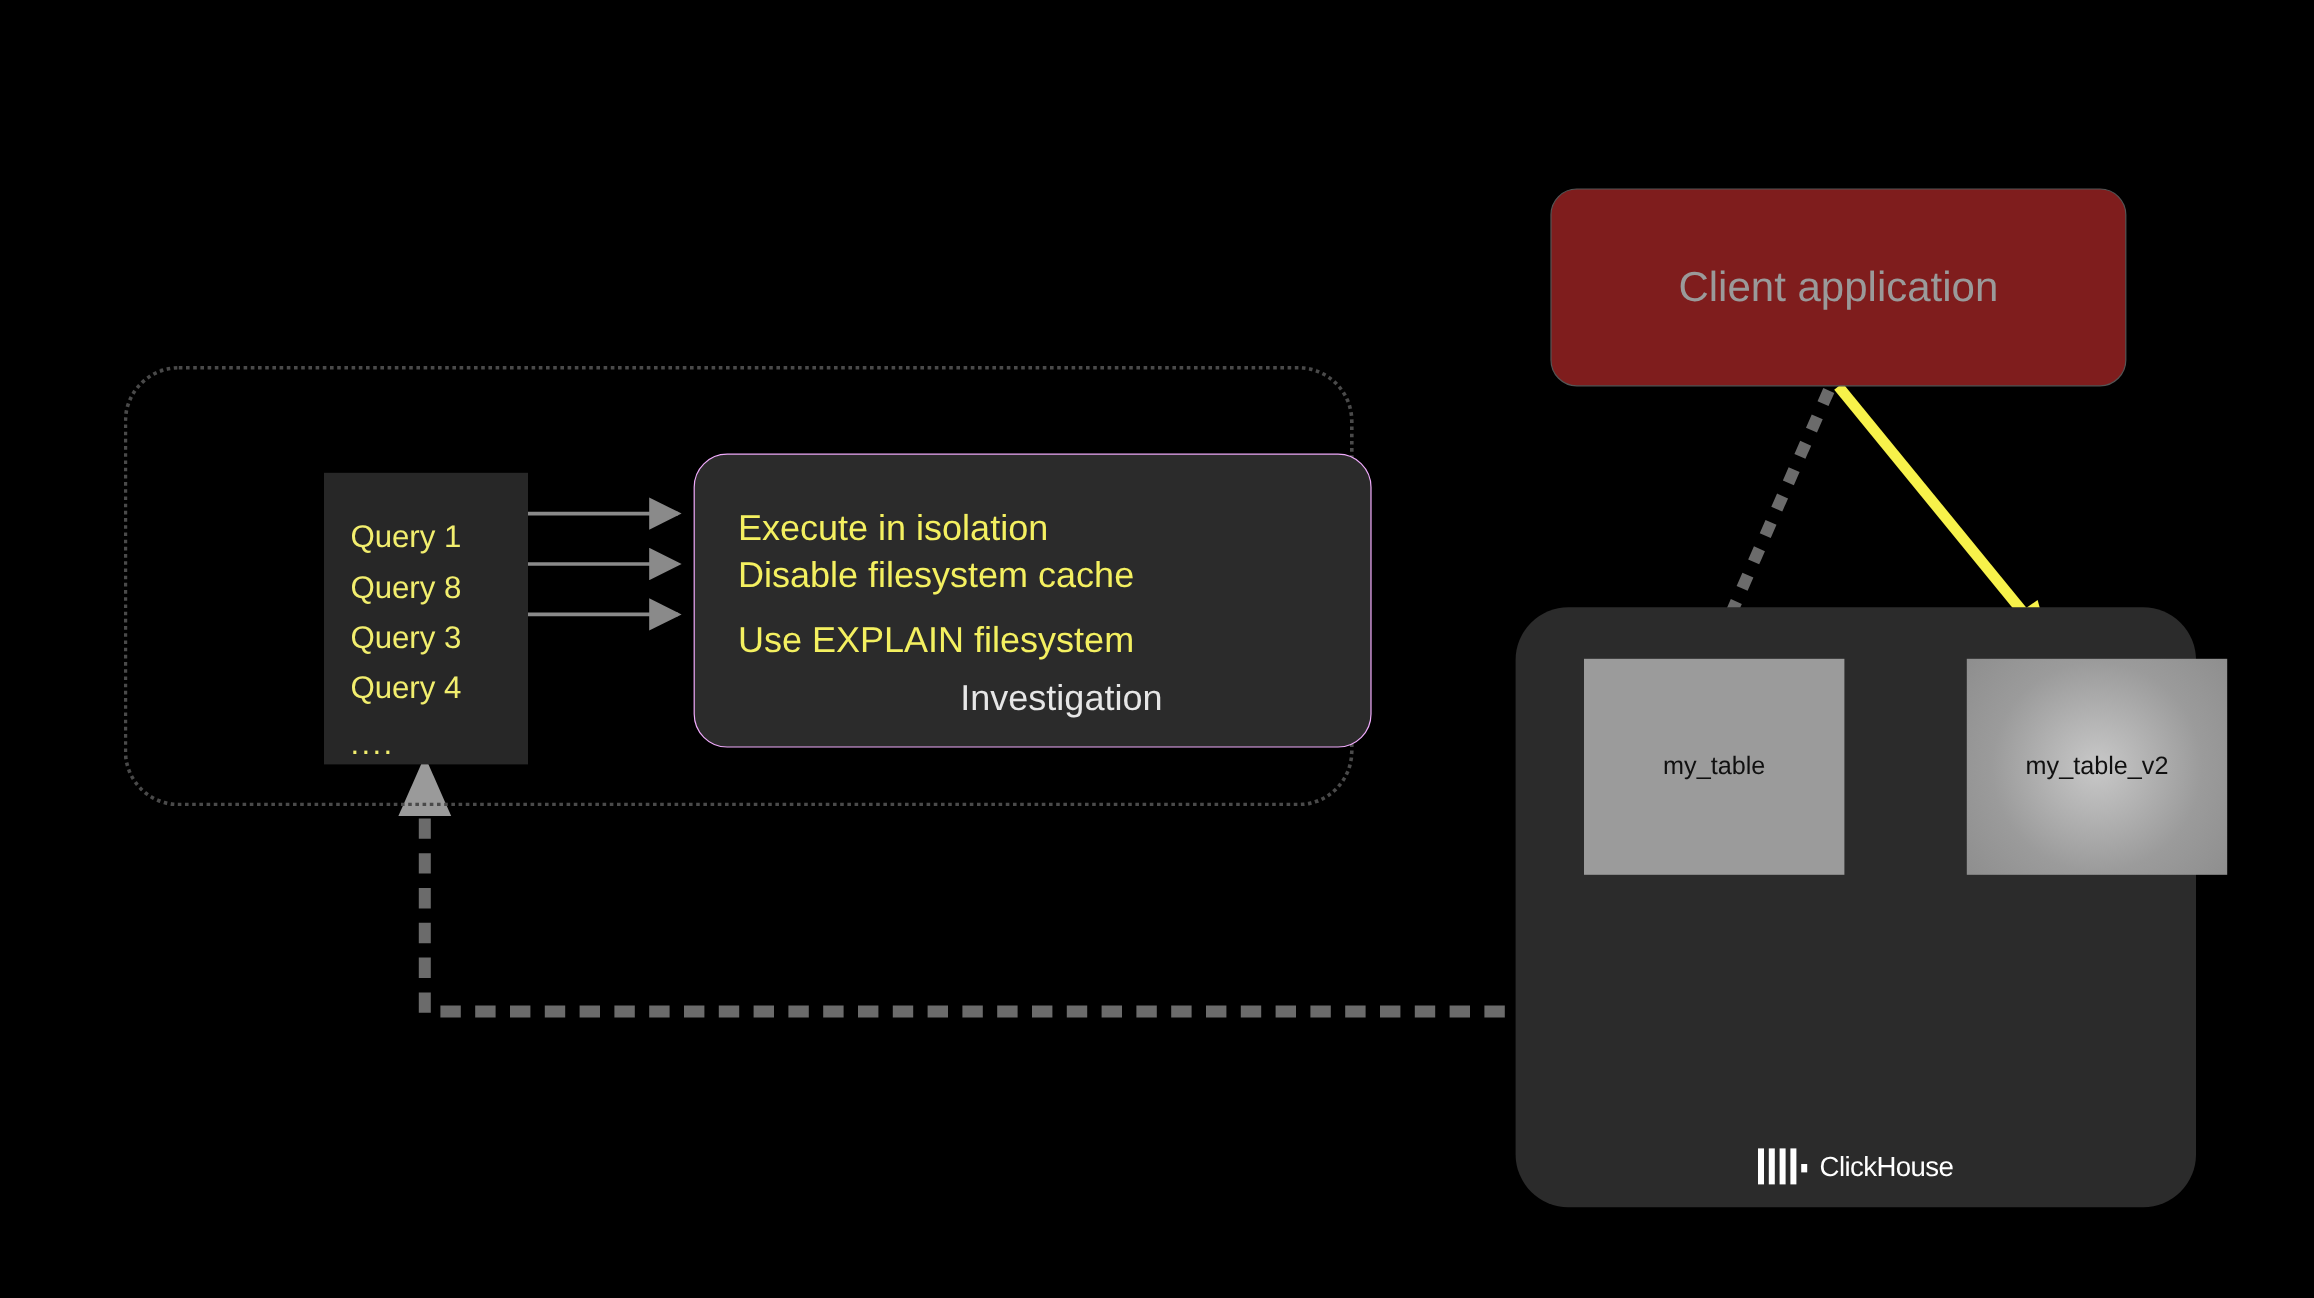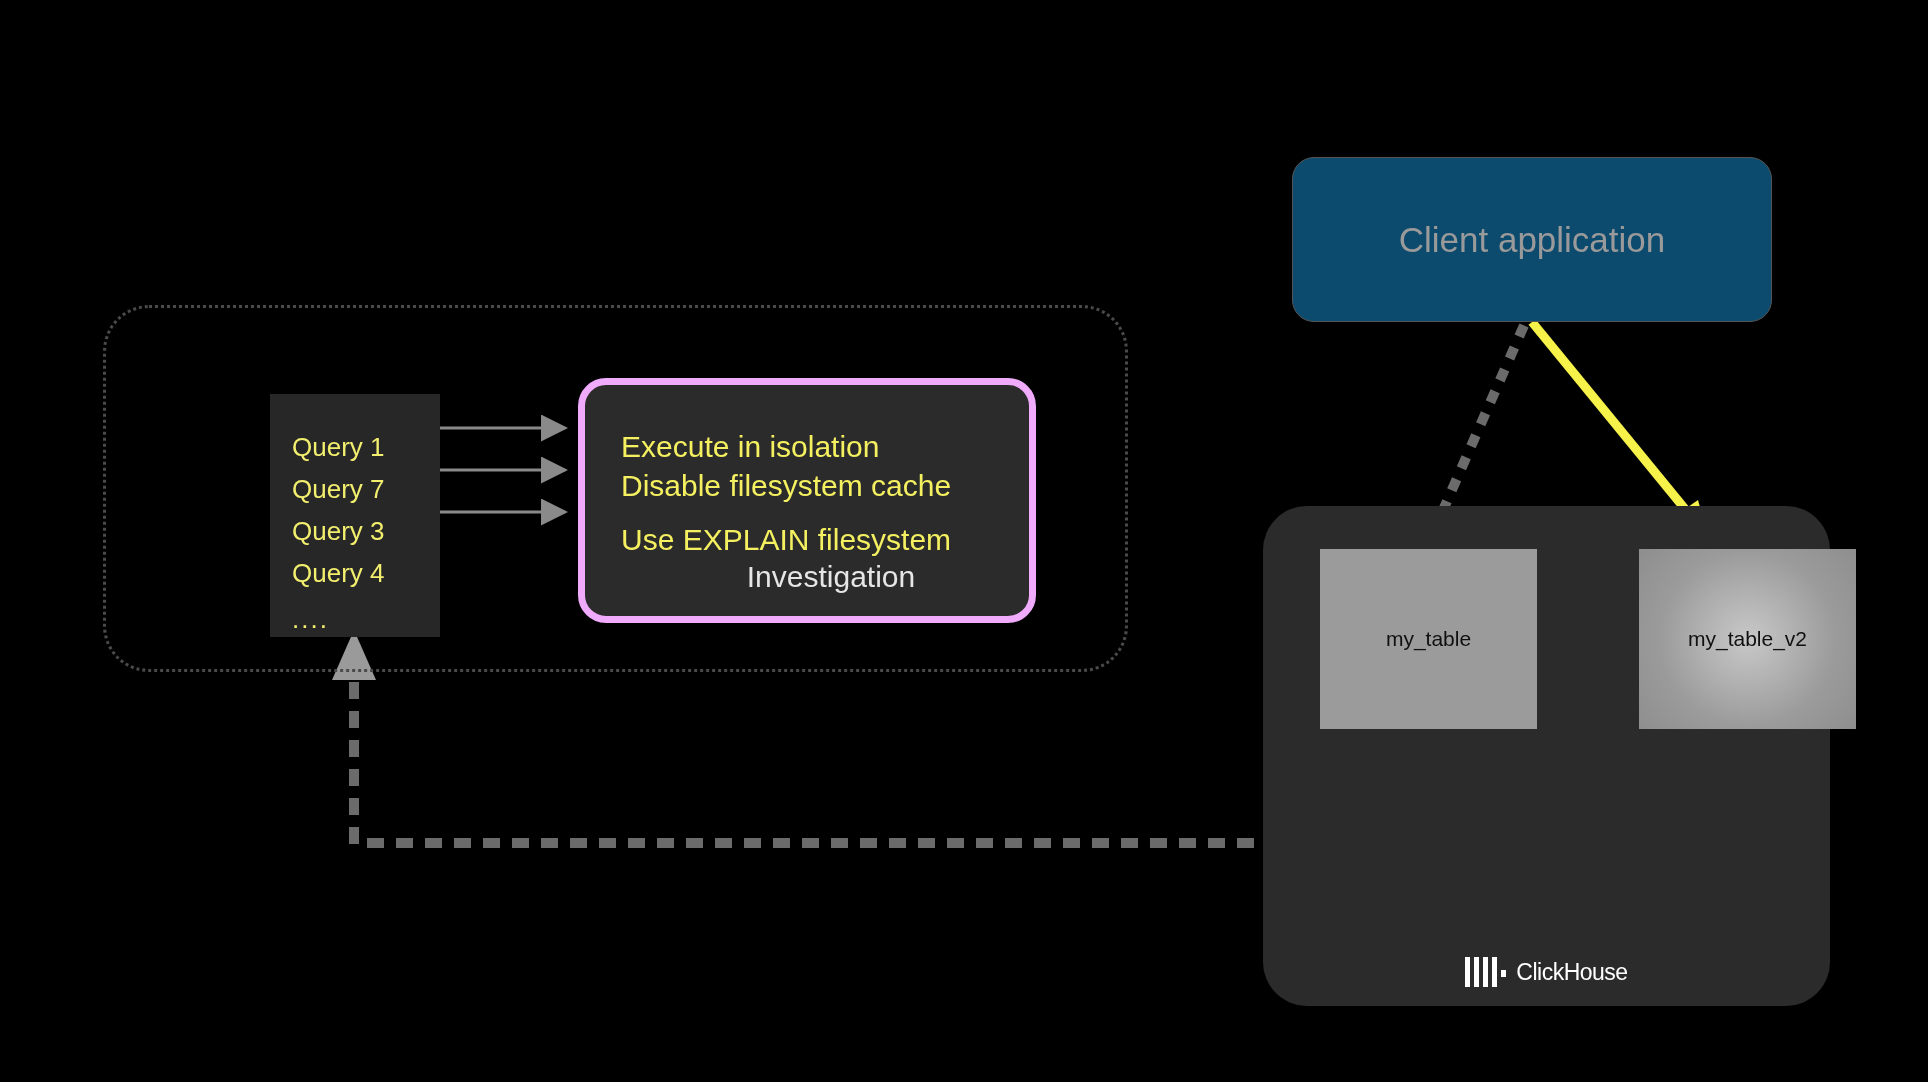--- a/index.html
+++ b/index.html
@@ -60,24 +60,24 @@
     line-height: 42px;
     margin-top: 4px;
     letter-spacing: 2px;
   }
 
   
   .investigation {
     position: absolute;
     left: 578px;
     top: 378px;
-    width: 458px;
+    width: 565px;
     height: 245px;
     background: #2b2b2b;
-    border: 7px solid #f0abfc;
+    border: 1px solid #f0abfc;
     border-radius: 28px;
     box-sizing: border-box;
   }
   .inv-lines {
     position: absolute;
     left: 36px;
     top: 42px;
     width: 420px;
   }
   .inv-line {
@@ -100,21 +100,21 @@
     padding-left: 48px;
   }
 
   
   .client-app {
     position: absolute;
     left: 1292px;
     top: 157px;
     width: 480px;
     height: 165px;
-    background: #0c4a6e;
+    background: #7f1d1d;
     border: 1px solid #555555;
     border-radius: 22px;
     box-sizing: border-box;
     display: flex;
     align-items: center;
     justify-content: center;
   }
   .client-app-label {
     color: #9a9a9a;
     font-size: 35px;
@@ -240,21 +240,21 @@
     <g>
       <polyline points="1336,843 354,843 354,660" fill="none" stroke="#6b6b6b" stroke-width="10" stroke-dasharray="7 22" stroke-linecap="square"></polyline>
       <polygon points="354,630 376,680 332,680" fill="#9a9a9a"></polygon>
     </g>
   </svg>
 
   <div class="dotted-container"></div>
 
   <div class="query-list">
     <div class="query-item">Query 1</div>
-    <div class="query-item">Query 7</div>
+    <div class="query-item">Query 8</div>
     <div class="query-item">Query 3</div>
     <div class="query-item">Query 4</div>
     <div class="query-ellipsis">....</div>
   </div>
 
   <div class="investigation">
     <div class="inv-lines">
       <div class="inv-line">Execute in isolation</div>
       <div class="inv-line">Disable filesystem cache</div>
       <div class="inv-gap"></div>

